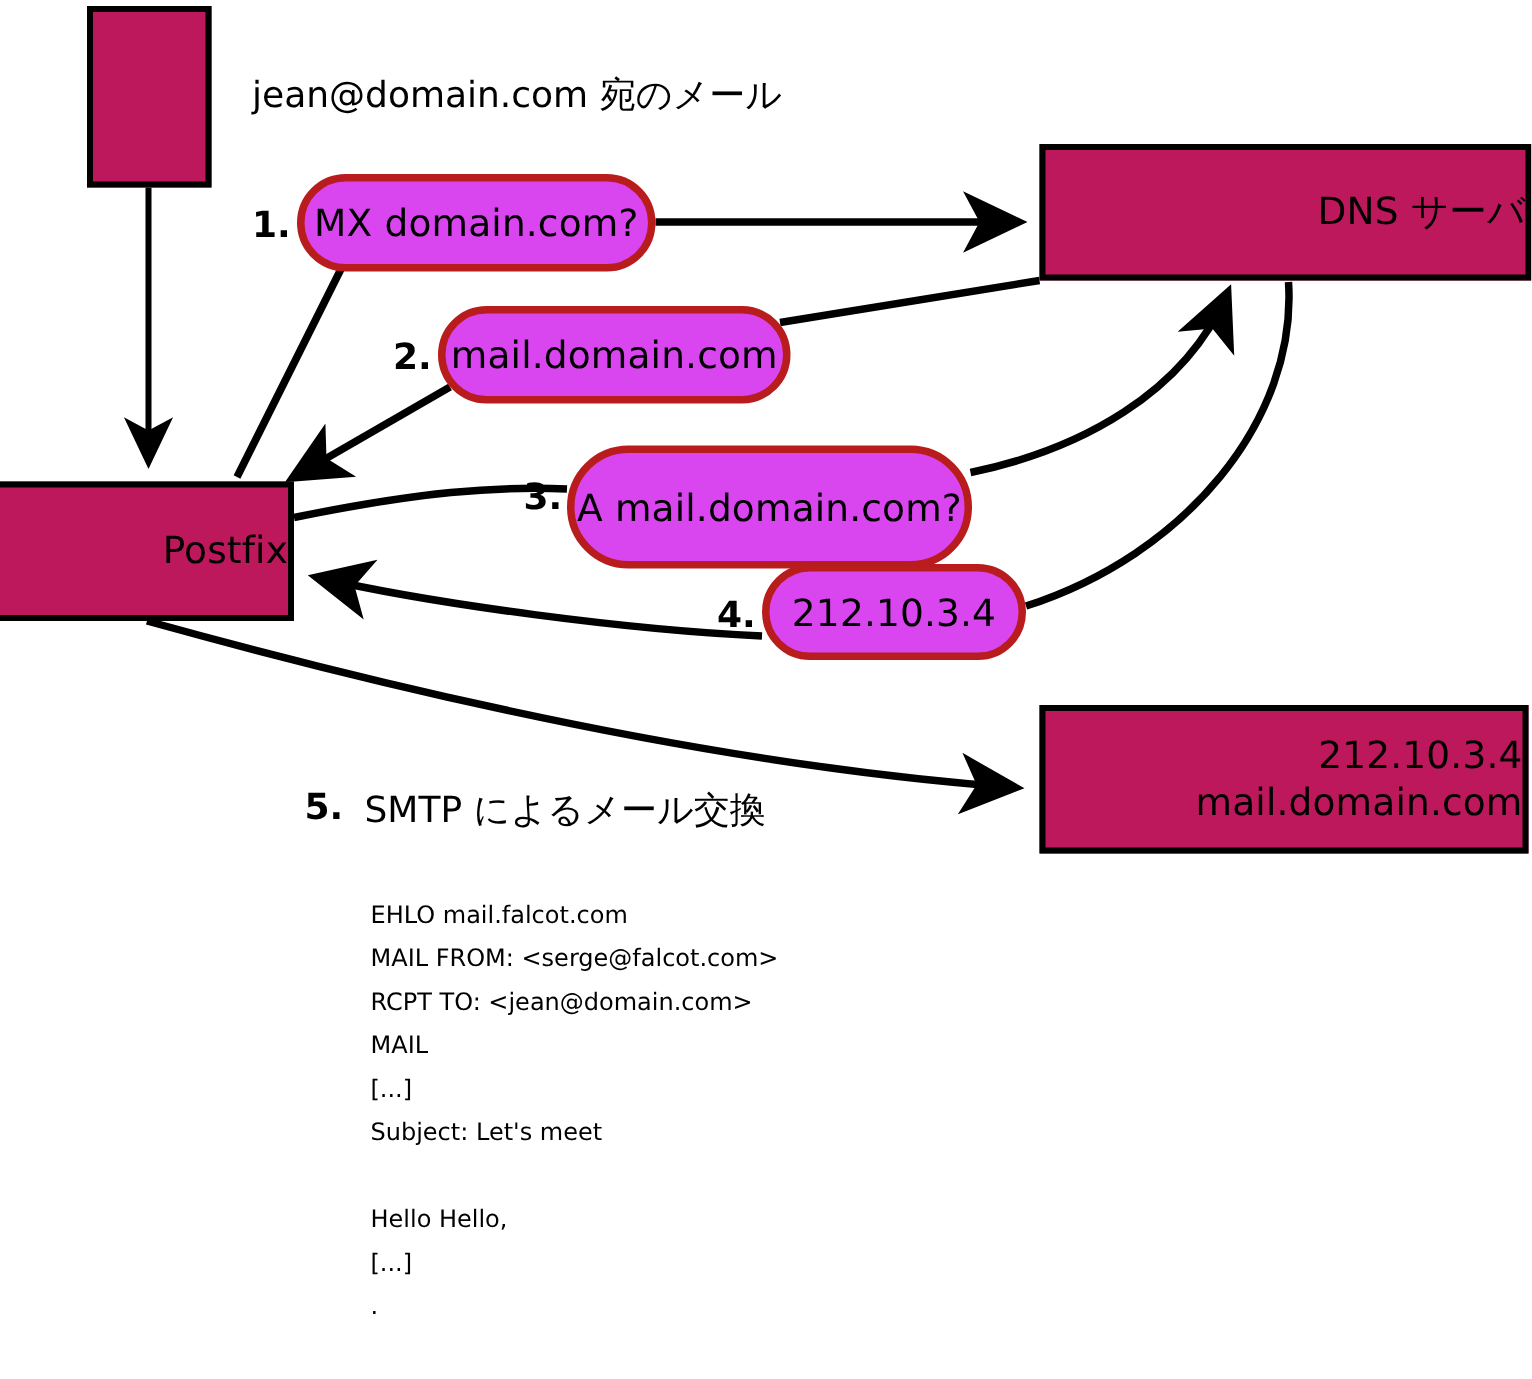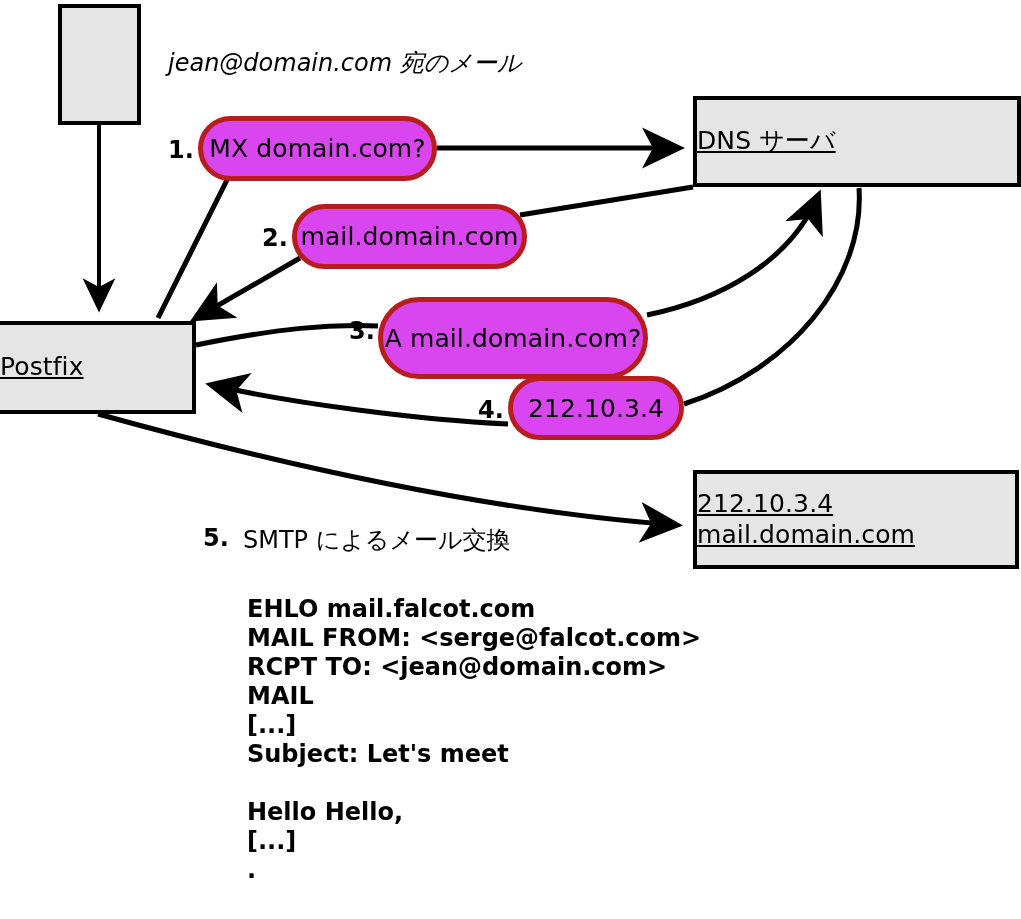--- a/index.html
+++ b/index.html
@@ -21,29 +21,28 @@
   #wires {
     position: absolute;
     left: 0;
     top: 0;
     width: 1021px;
     height: 919px;
   }
   .node {
     position: absolute;
     box-sizing: border-box;
-    background: #e5e5e5;
+    background: #be185d;
     border: 4px solid #000000;
     display: flex;
     flex-direction: column;
-    align-items: flex-start;
+    align-items: flex-end;
     justify-content: center;
     text-align: center;
     z-index: 3;
-    text-decoration: underline;
   }
   .node-line {
     font-size: 25px;
     line-height: 1.22;
     letter-spacing: 0.1px;
     white-space: nowrap;
   }
   .bubble {
     position: absolute;
     box-sizing: border-box;
@@ -99,34 +98,33 @@
   }
   #bubble-1 { left: 198px; top: 116px; width: 239px; height: 65px; }
   #bubble-2 { left: 292px; top: 204px; width: 235px; height: 65px; }
   #bubble-3 { left: 378px; top: 297px; width: 270px; height: 82px; }
   #bubble-4 { left: 508px; top: 376px; width: 176px; height: 64px; }
   #num-1 { left: 168px; top: 136px; }
   #num-2 { left: 262px; top: 224px; }
   #num-3 { left: 349px; top: 317px; }
   #num-4 { left: 478px; top: 396px; }
   #num-5 { left: 203px; top: 524px; }
-  #header-caption { left: 168px; top: 47px; font-style: italic; }
+  #header-caption { left: 168px; top: 47px; }
   #smtp-caption { left: 243px; top: 524px; }
   #smtp-body {
     position: absolute;
     left: 247px;
     top: 595px;
     z-index: 5;
   }
   .smtp-line {
-    font-size: 24px;
+    font-size: 16px;
     line-height: 29px;
     white-space: pre;
     min-height: 29px;
-    font-weight: bold;
   }
 </style>
 </head>
 <body>
 
 <div id="canvas">
 
   <svg id="wires" viewBox="0 0 1021 919" xmlns="http://www.w3.org/2000/svg">
     <defs>
       <marker id="ah" markerWidth="9" markerHeight="9" refX="7.2" refY="4.5" orient="auto" markerUnits="strokeWidth">

